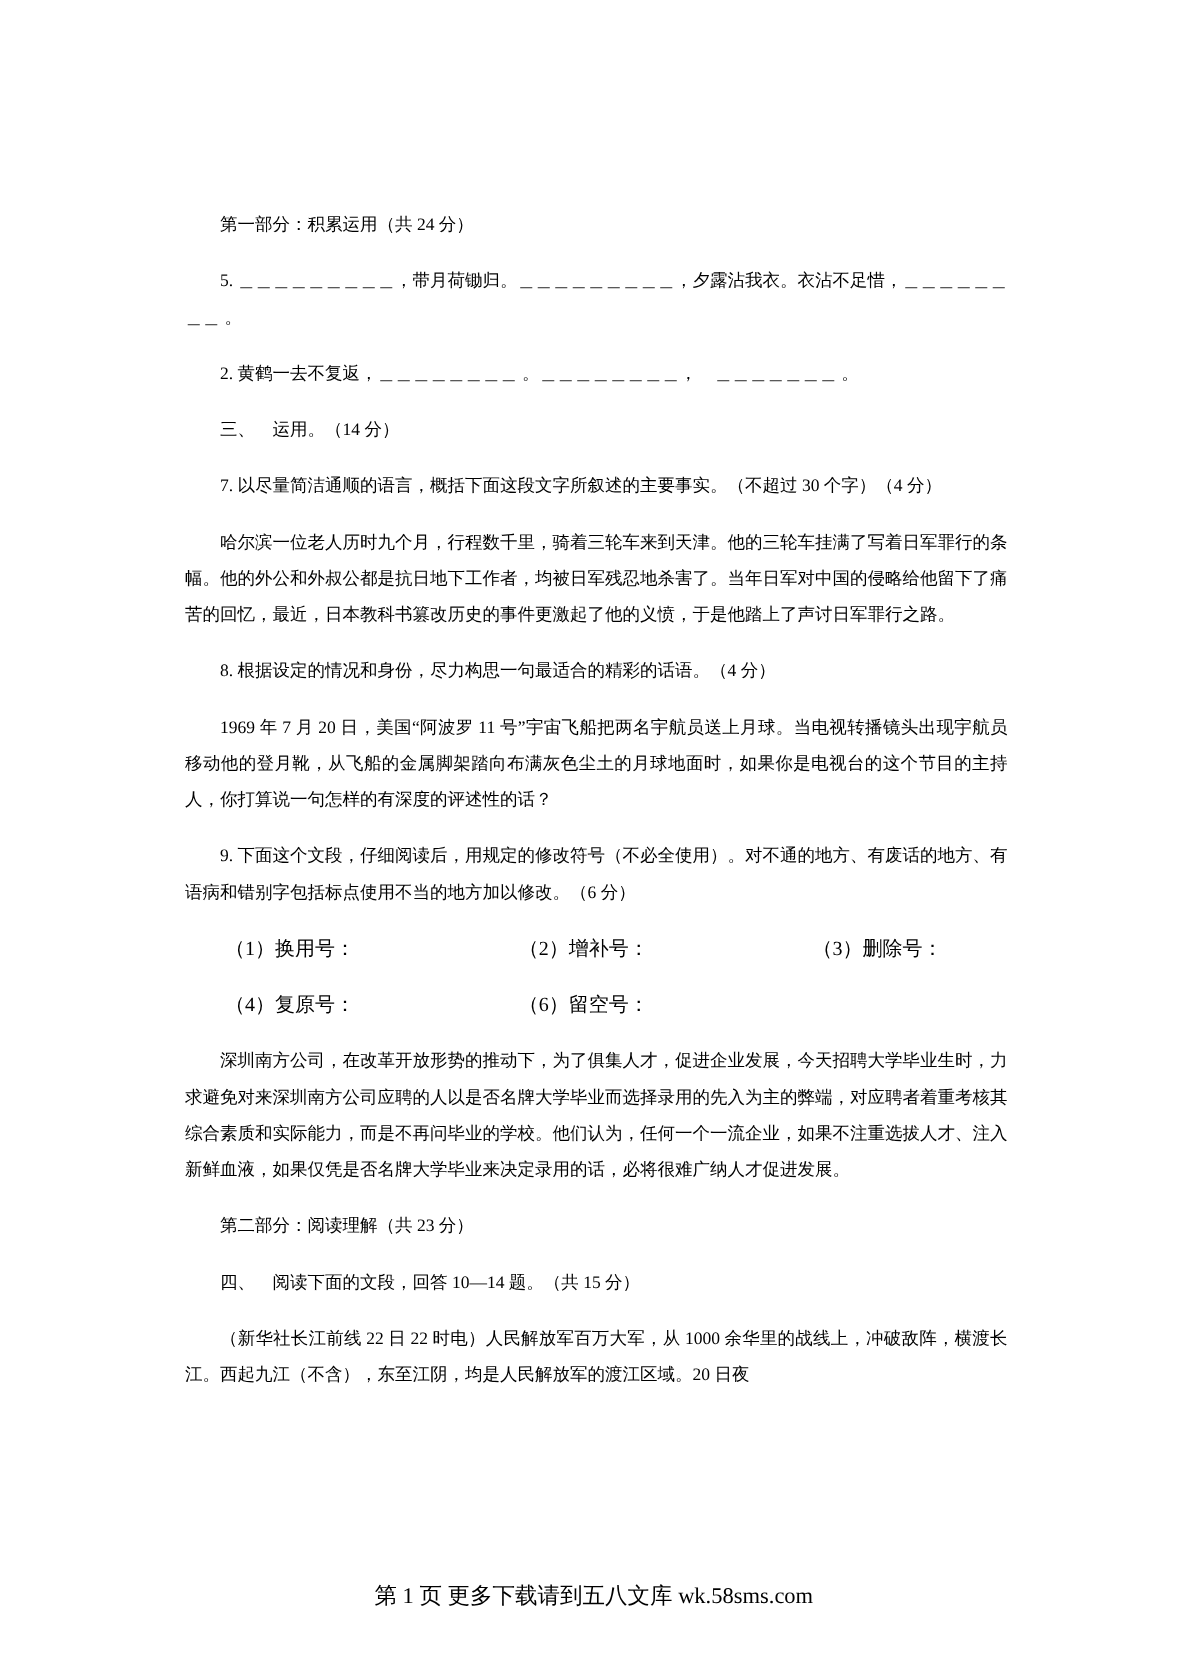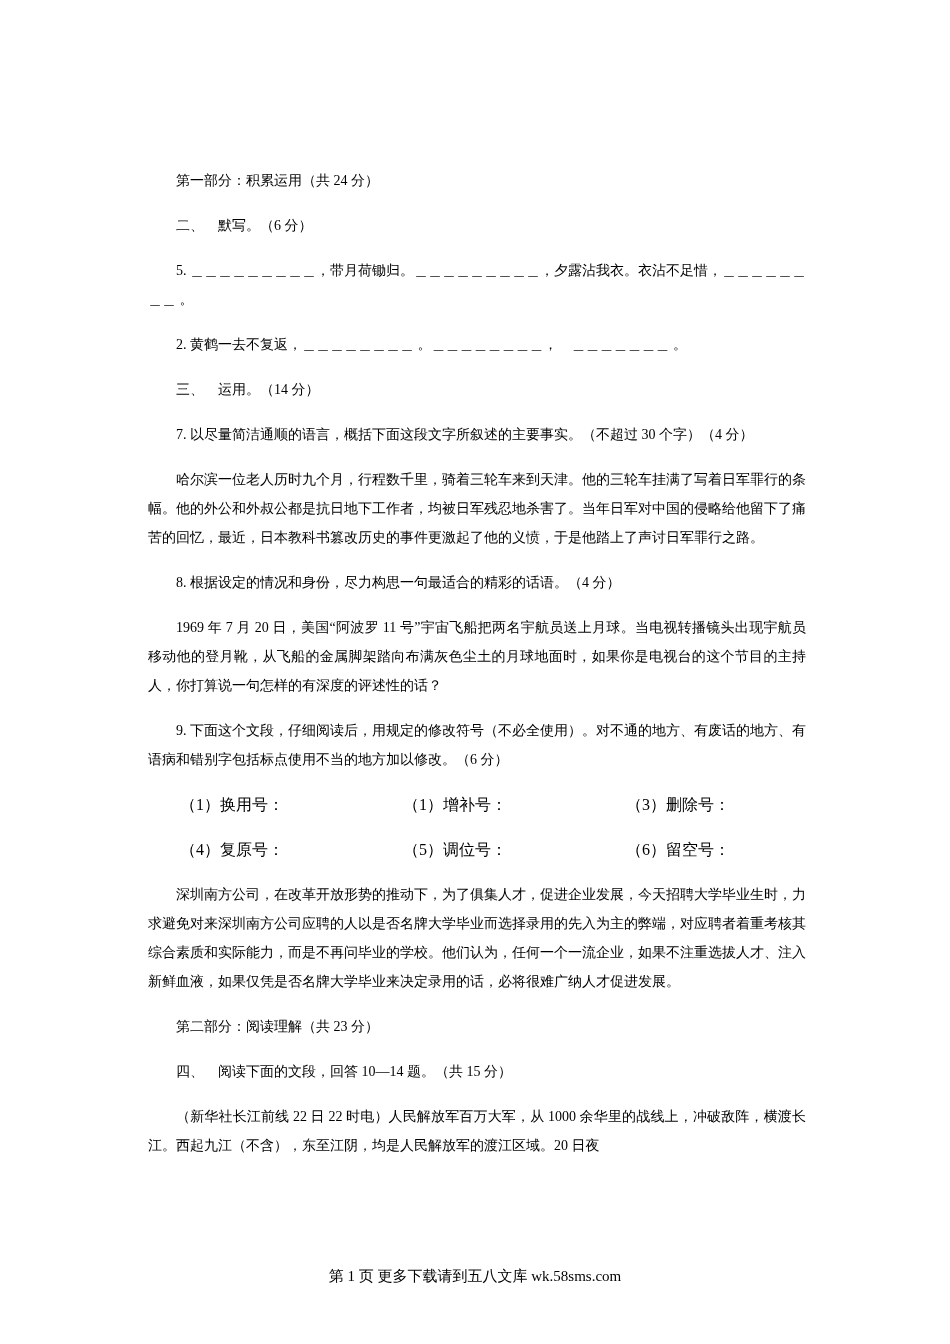--- a/index.html
+++ b/index.html
@@ -26,70 +26,69 @@
     text-indent: 2em;
     word-break: break-all;
   }
   .doc p.header { text-align: left; }
   .symbols {
     display: flex;
     margin: 16px 0;
     padding-left: 2em;
     font-size: 16px;
     line-height: 29px;
+    gap: 12px;
   }
   .symbols span { width: 223px; flex: 0 0 auto; }
   .footer {
     position: absolute;
     left: 0;
     bottom: 58px;
     width: 100%;
     text-align: center;
-    font-size: 15px;
+    font-size: 18px;
     line-height: 20px;
     color: #000000;
   }
 </style>
 </head>
 <body>
 
 <div class="page">
   <div class="doc">
 
     <p class="header">第一部分：积累运用（共 24 分）</p>
 
 
 
-    <p class="header">二、　默写。（6 分）</p>
 
     <p>5. ＿＿＿＿＿＿＿＿＿，带月荷锄归。＿＿＿＿＿＿＿＿＿，夕露沾我衣。衣沾不足惜，＿＿＿＿＿＿＿＿ 。</p>
 
     <p>2. 黄鹤一去不复返，＿＿＿＿＿＿＿＿ 。＿＿＿＿＿＿＿＿，　＿＿＿＿＿＿＿ 。</p>
 
     <p class="header">三、　运用。（14 分）</p>
 
     <p>7. 以尽量简洁通顺的语言，概括下面这段文字所叙述的主要事实。（不超过 30 个字）（4 分）</p>
 
     <p>哈尔滨一位老人历时九个月，行程数千里，骑着三轮车来到天津。他的三轮车挂满了写着日军罪行的条幅。他的外公和外叔公都是抗日地下工作者，均被日军残忍地杀害了。当年日军对中国的侵略给他留下了痛苦的回忆，最近，日本教科书篡改历史的事件更激起了他的义愤，于是他踏上了声讨日军罪行之路。</p>
 
     <p>8. 根据设定的情况和身份，尽力构思一句最适合的精彩的话语。（4 分）</p>
 
     <p>1969 年 7 月 20 日，美国“阿波罗 11 号”宇宙飞船把两名宇航员送上月球。当电视转播镜头出现宇航员移动他的登月靴，从飞船的金属脚架踏向布满灰色尘土的月球地面时，如果你是电视台的这个节目的主持人，你打算说一句怎样的有深度的评述性的话？</p>
 
     <p>9. 下面这个文段，仔细阅读后，用规定的修改符号（不必全使用）。对不通的地方、有废话的地方、有语病和错别字包括标点使用不当的地方加以修改。（6 分）</p>
 
     <div class="symbols">
       <span>（1）换用号：</span>
-      <span>（1）增补号：</span>
+      <span>（2）增补号：</span>
       <span>（3）删除号：</span>
     </div>
 
     <div class="symbols">
       <span>（4）复原号：</span>
-      <span>（5）调位号：</span>
       <span>（6）留空号：</span>
     </div>
 
     <p>深圳南方公司，在改革开放形势的推动下，为了俱集人才，促进企业发展，今天招聘大学毕业生时，力求避免对来深圳南方公司应聘的人以是否名牌大学毕业而选择录用的先入为主的弊端，对应聘者着重考核其综合素质和实际能力，而是不再问毕业的学校。他们认为，任何一个一流企业，如果不注重选拔人才、注入新鲜血液，如果仅凭是否名牌大学毕业来决定录用的话，必将很难广纳人才促进发展。</p>
 
     <p class="header">第二部分：阅读理解（共 23 分）</p>
 
     <p class="header">四、　阅读下面的文段，回答 10—14 题。（共 15 分）</p>
 
     <p>（新华社长江前线 22 日 22 时电）人民解放军百万大军，从 1000 余华里的战线上，冲破敌阵，横渡长江。西起九江（不含），东至江阴，均是人民解放军的渡江区域。20 日夜</p>

